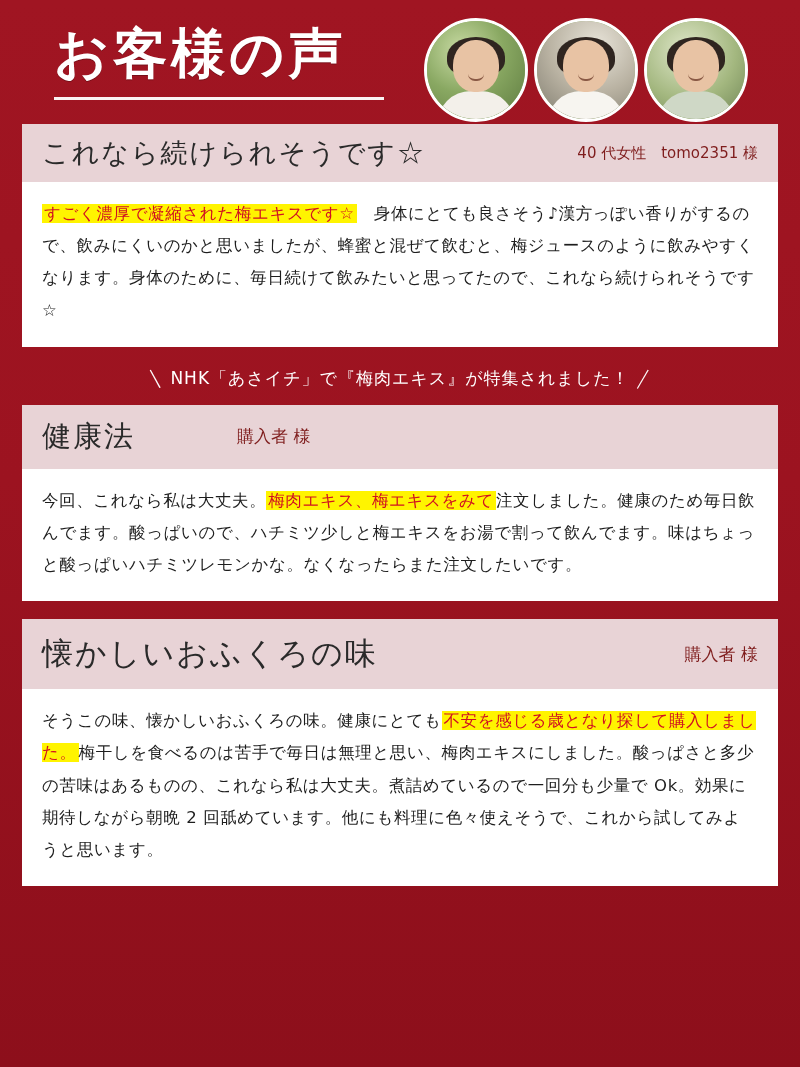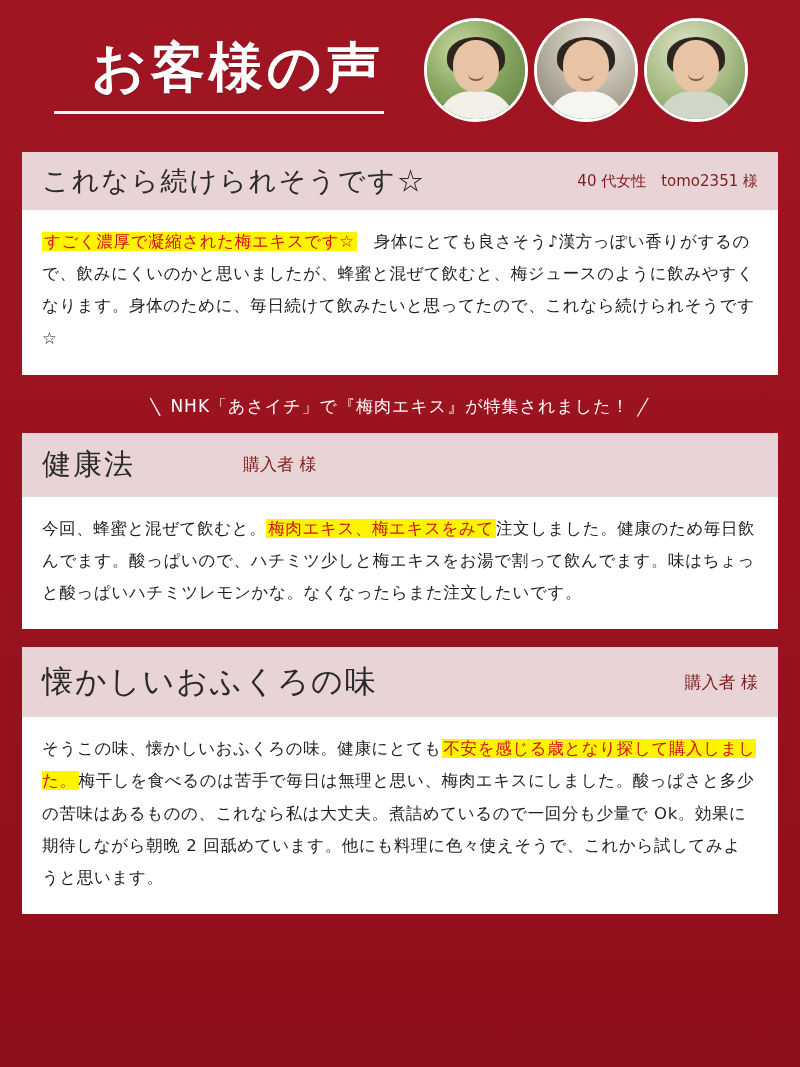--- a/index.html
+++ b/index.html
@@ -16,24 +16,23 @@
     position: relative;
     width: 800px;
     height: 1067px;
     background: linear-gradient(180deg,#a01522 0%, #9c1320 45%, #8d0f1b 100%);
     padding: 0 22px;
   }
 
   
   .header {
     position: relative;
-    height: 152px;
+    height: 124px;
     display: flex;
     align-items: center;
-    text-align: right;
   }
   .header-title-wrap {
     padding-left: 32px;
   }
   .header-title {
     color: #ffffff;
     font-family: "DejaVu Serif", "Liberation Serif", serif;
     font-size: 54px;
     font-weight: 700;
     letter-spacing: 4px;
@@ -156,21 +155,21 @@
     letter-spacing: 1px;
     text-align: center;
     margin: 14px 0 14px 0;
     font-family: "DejaVu Sans", "Liberation Sans", sans-serif;
     white-space: nowrap;
   }
   .nhk .slash { font-size: 19px; display: inline-block; }
   .nhk .slash.l { transform: rotate(12deg); margin-right: 4px; }
   .nhk .slash.r { transform: rotate(-12deg); margin-left: 4px; }
 
-  .r2 .review-head { min-height: 64px; gap: 6px; }
+  .r2 .review-head { min-height: 64px; }
   .r2 .review-title { font-size: 29px; }
   .r3 .review-head { min-height: 70px; margin-top: 10px; }
   .r3 .review-title { font-size: 31px; }
   .r2 .review-meta, .r3 .review-meta { font-size: 17px; }
   .r2 .review-head, .r3 .review-head { justify-content: flex-start; }
   .r2 .review-meta { margin-left: 86px; }
   .r3 .review-meta { margin-left: auto; }
   .bottom-space { height: 22px; }
 </style>
 </head>
@@ -221,21 +220,21 @@
   <div class="nhk">
     <span class="slash l">＼</span><span>NHK「あさイチ」で『梅肉エキス』が特集されました！</span><span class="slash r">／</span>
   </div>
 
   <div class="review r2">
     <div class="review-head">
       <div class="review-title">健康法</div>
       <div class="review-meta">購入者 様</div>
     </div>
     <div class="review-body">
-      <span>今回、蜂蜜と混ぜて飲むと。</span><mark class="hl-red">梅肉エキス、梅エキスをみて</mark><span>注文しました。健康のため毎日飲んでます。酸っぱいので、ハチミツ少しと梅エキスをお湯で割って飲んでます。味はちょっと酸っぱいハチミツレモンかな。なくなったらまた注文したいです。</span>
+      <span>今回、これなら私は大丈夫。</span><mark class="hl-red">梅肉エキス、梅エキスをみて</mark><span>注文しました。健康のため毎日飲んでます。酸っぱいので、ハチミツ少しと梅エキスをお湯で割って飲んでます。味はちょっと酸っぱいハチミツレモンかな。なくなったらまた注文したいです。</span>
     </div>
   </div>
 
   <div class="review r3">
     <div class="review-head">
       <div class="review-title">懐かしいおふくろの味</div>
       <div class="review-meta">購入者 様</div>
     </div>
     <div class="review-body">
       <span>そうこの味、懐かしいおふくろの味。健康にとても</span><mark class="hl-red">不安を感じる歳となり探して購入しました。</mark><span>梅干しを食べるのは苦手で毎日は無理と思い、梅肉エキスにしました。酸っぱさと多少の苦味はあるものの、これなら私は大丈夫。煮詰めているので一回分も少量で Ok。効果に期待しながら朝晩 2 回舐めています。他にも料理に色々使えそうで、これから試してみようと思います。</span>

